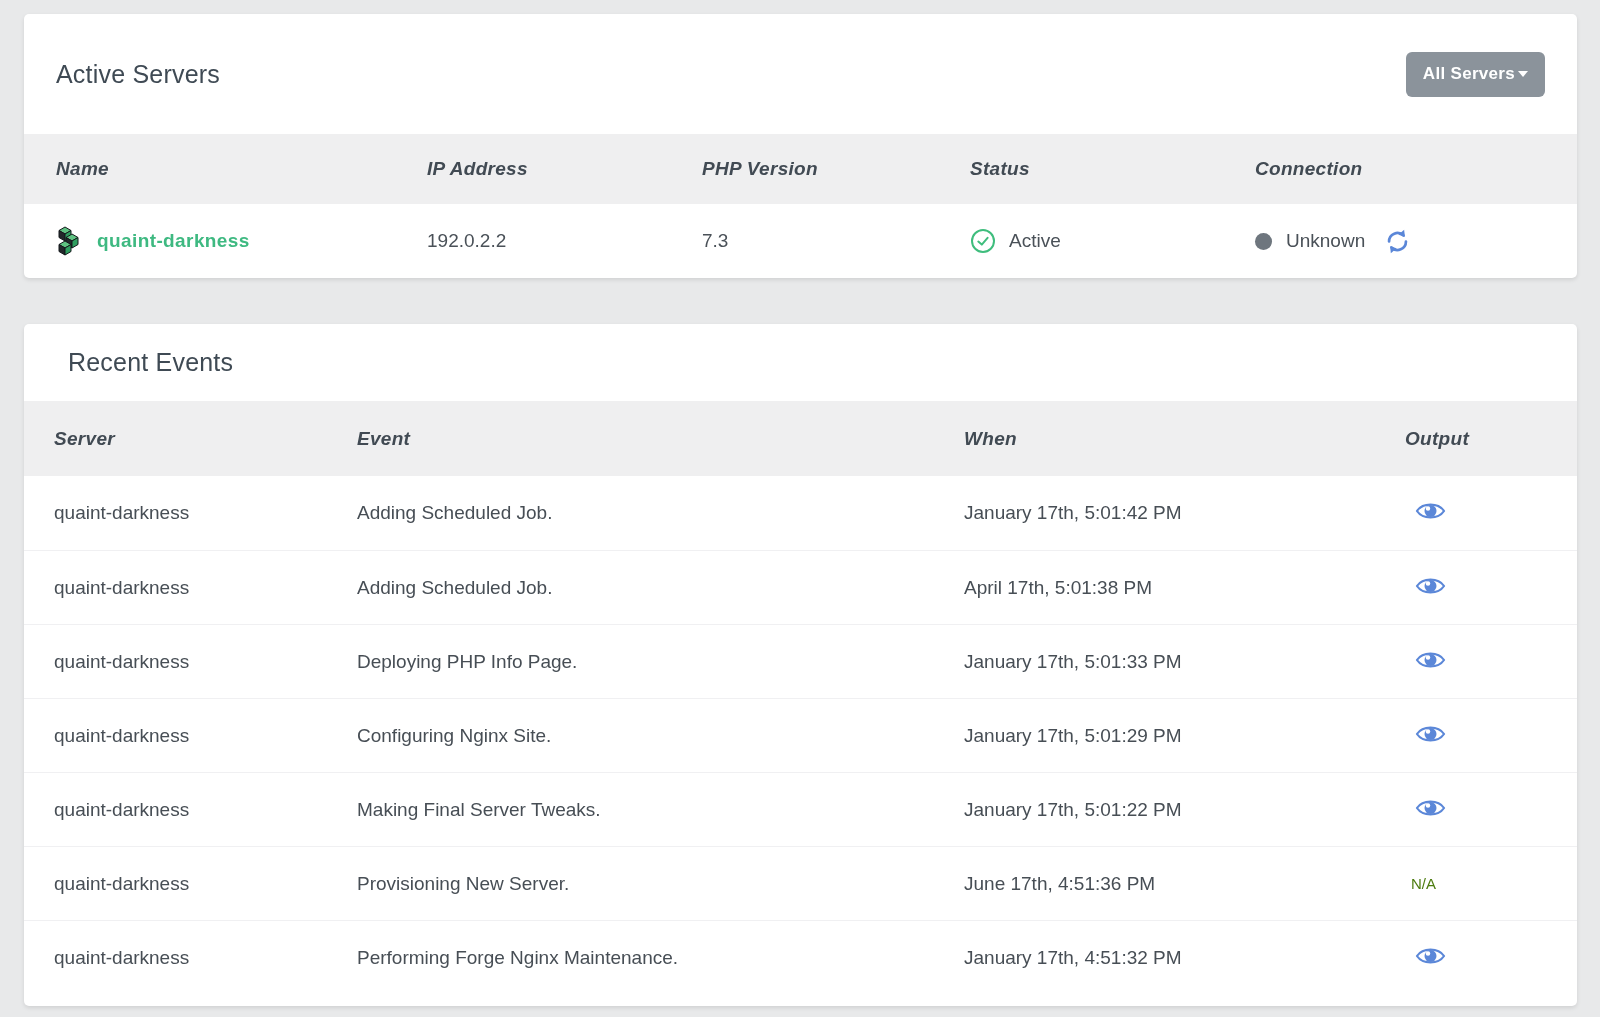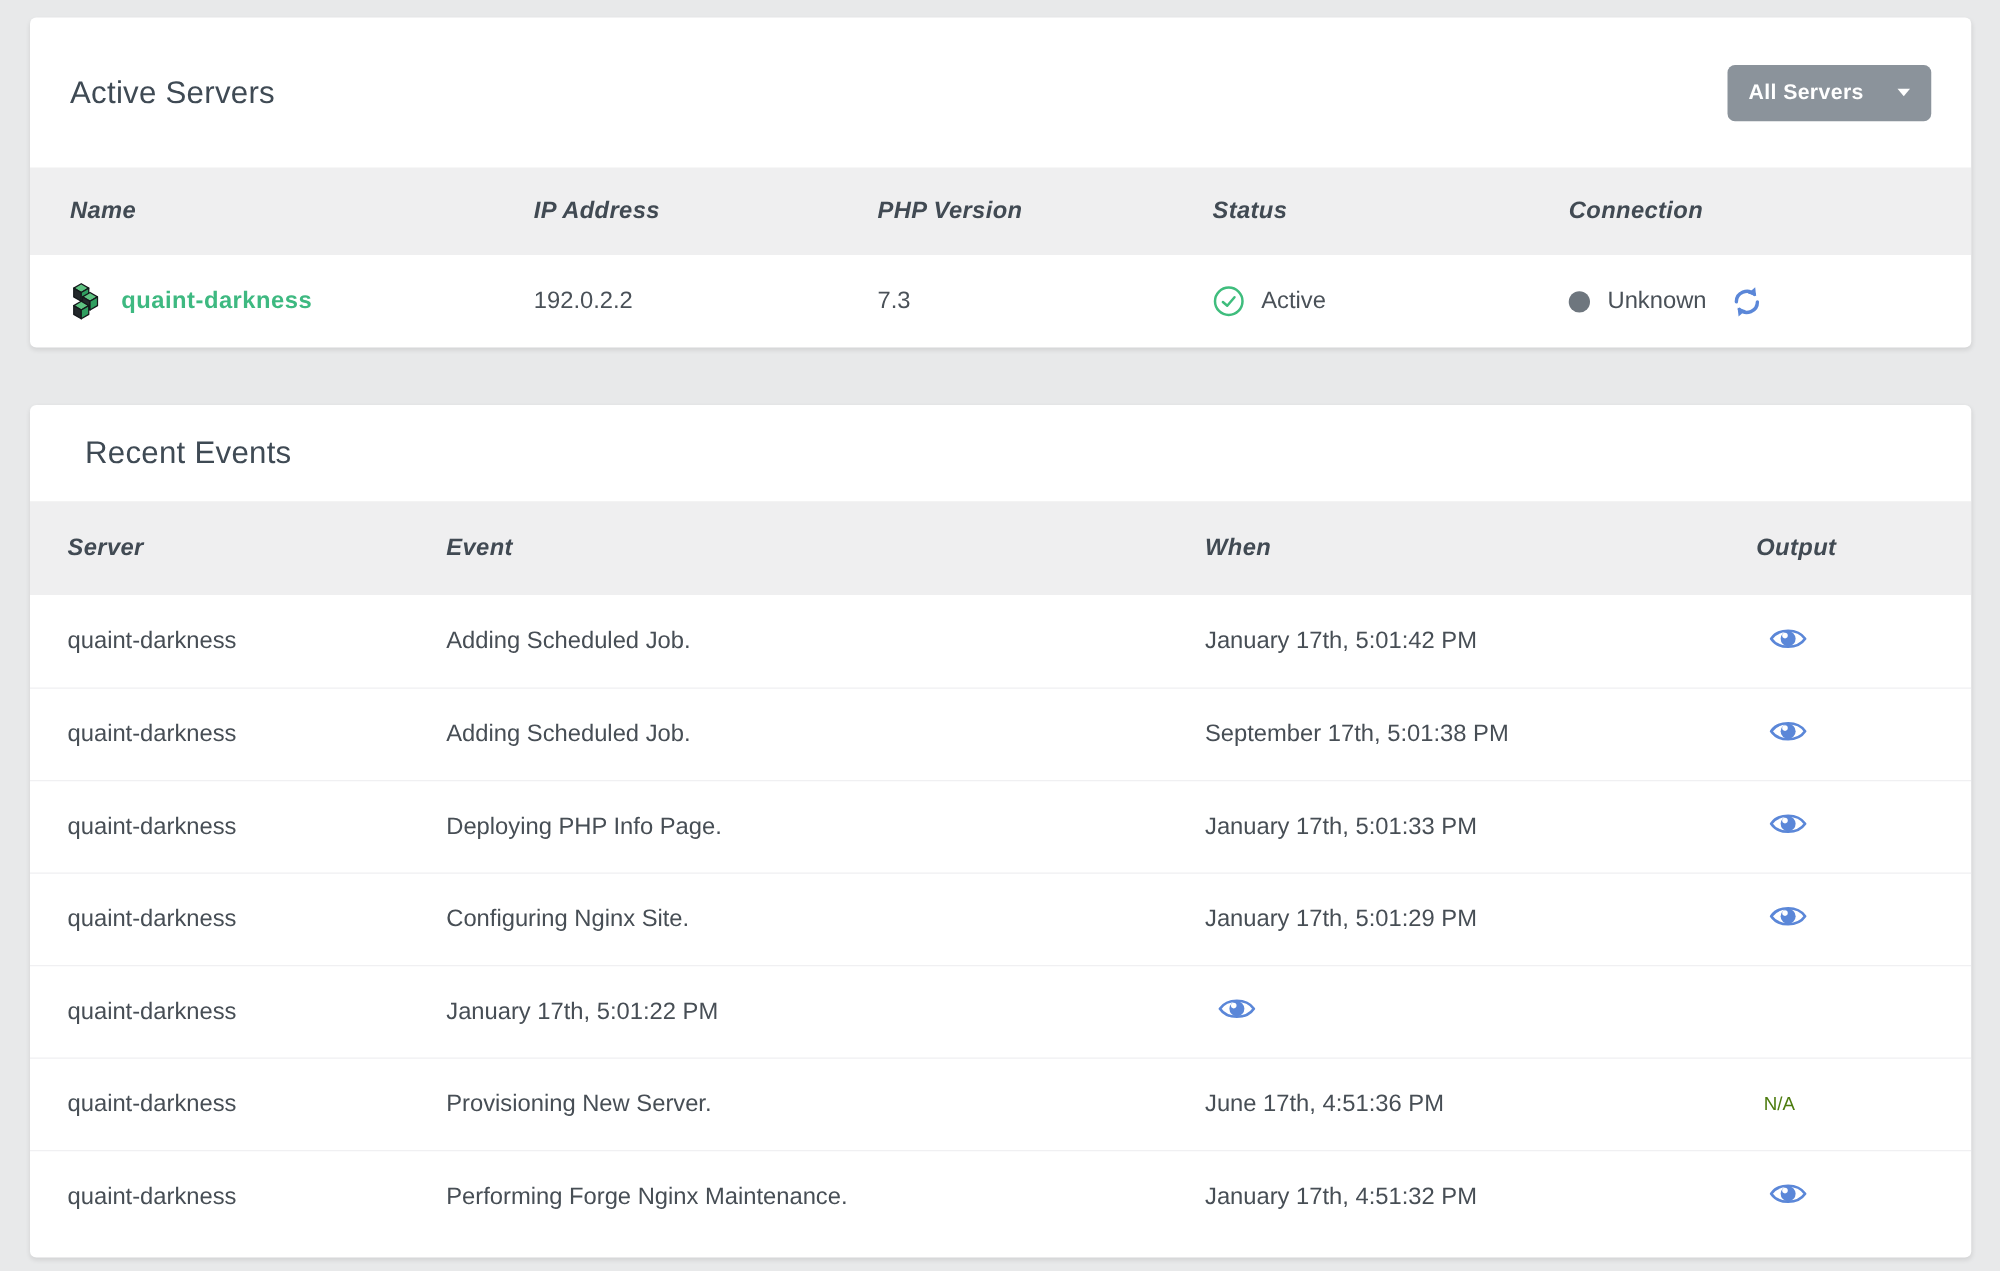--- a/index.html
+++ b/index.html
@@ -19,21 +19,21 @@
   }
   
   .card-head {
     display:flex; align-items:center; justify-content:space-between;
     padding:0 32px; height:120px;
   }
   .card-title {
     font-size:25px; font-weight:500; color:#3f4a54; letter-spacing:0.2px;
   }
   .filter-btn {
-    display:inline-flex; align-items:center; gap:27px;
+    display:inline-flex; align-items:center; gap:3px;
     background:#8b939b; color:#ffffff; border:none; cursor:pointer;
     font-family:inherit; font-size:17px; font-weight:700; letter-spacing:0.3px;
     padding:0 17px; height:45px; border-radius:6px;
   }
   .caret-down {
     width:0; height:0;
     border-left:5.5px solid transparent;
     border-right:5.5px solid transparent;
     border-top:6.5px solid #ffffff;
   }
@@ -179,21 +179,21 @@
               <circle cx="16" cy="11" r="6.2" fill="#5b87d8"></circle>
               <circle cx="13.4" cy="8.4" r="2.3" fill="#ffffff"></circle>
             </svg>
           </button>
         </div>
       </div>
 
       <div class="events-grid event-row">
         <div class="td">quaint-darkness</div>
         <div class="td">Adding Scheduled Job.</div>
-        <div class="td">September 17th, 5:01:38 PM</div>
+        <div class="td">April 17th, 5:01:38 PM</div>
         <div>
           <button class="eye-btn">
             <svg width="31" height="22" viewBox="0 0 32 22" aria-hidden="true">
               <path d="M2 11 C 8 2.2, 24 2.2, 30 11 C 24 19.8, 8 19.8, 2 11 Z" fill="none" stroke="#5b87d8" stroke-width="2.2" stroke-linejoin="round"></path>
               <circle cx="16" cy="11" r="6.2" fill="#5b87d8"></circle>
               <circle cx="13.4" cy="8.4" r="2.3" fill="#ffffff"></circle>
             </svg>
           </button>
         </div>
       </div>
@@ -223,20 +223,21 @@
               <path d="M2 11 C 8 2.2, 24 2.2, 30 11 C 24 19.8, 8 19.8, 2 11 Z" fill="none" stroke="#5b87d8" stroke-width="2.2" stroke-linejoin="round"></path>
               <circle cx="16" cy="11" r="6.2" fill="#5b87d8"></circle>
               <circle cx="13.4" cy="8.4" r="2.3" fill="#ffffff"></circle>
             </svg>
           </button>
         </div>
       </div>
 
       <div class="events-grid event-row">
         <div class="td">quaint-darkness</div>
+        <div class="td">Making Final Server Tweaks.</div>
         <div class="td">January 17th, 5:01:22 PM</div>
         <div>
           <button class="eye-btn">
             <svg width="31" height="22" viewBox="0 0 32 22" aria-hidden="true">
               <path d="M2 11 C 8 2.2, 24 2.2, 30 11 C 24 19.8, 8 19.8, 2 11 Z" fill="none" stroke="#5b87d8" stroke-width="2.2" stroke-linejoin="round"></path>
               <circle cx="16" cy="11" r="6.2" fill="#5b87d8"></circle>
               <circle cx="13.4" cy="8.4" r="2.3" fill="#ffffff"></circle>
             </svg>
           </button>
         </div>

